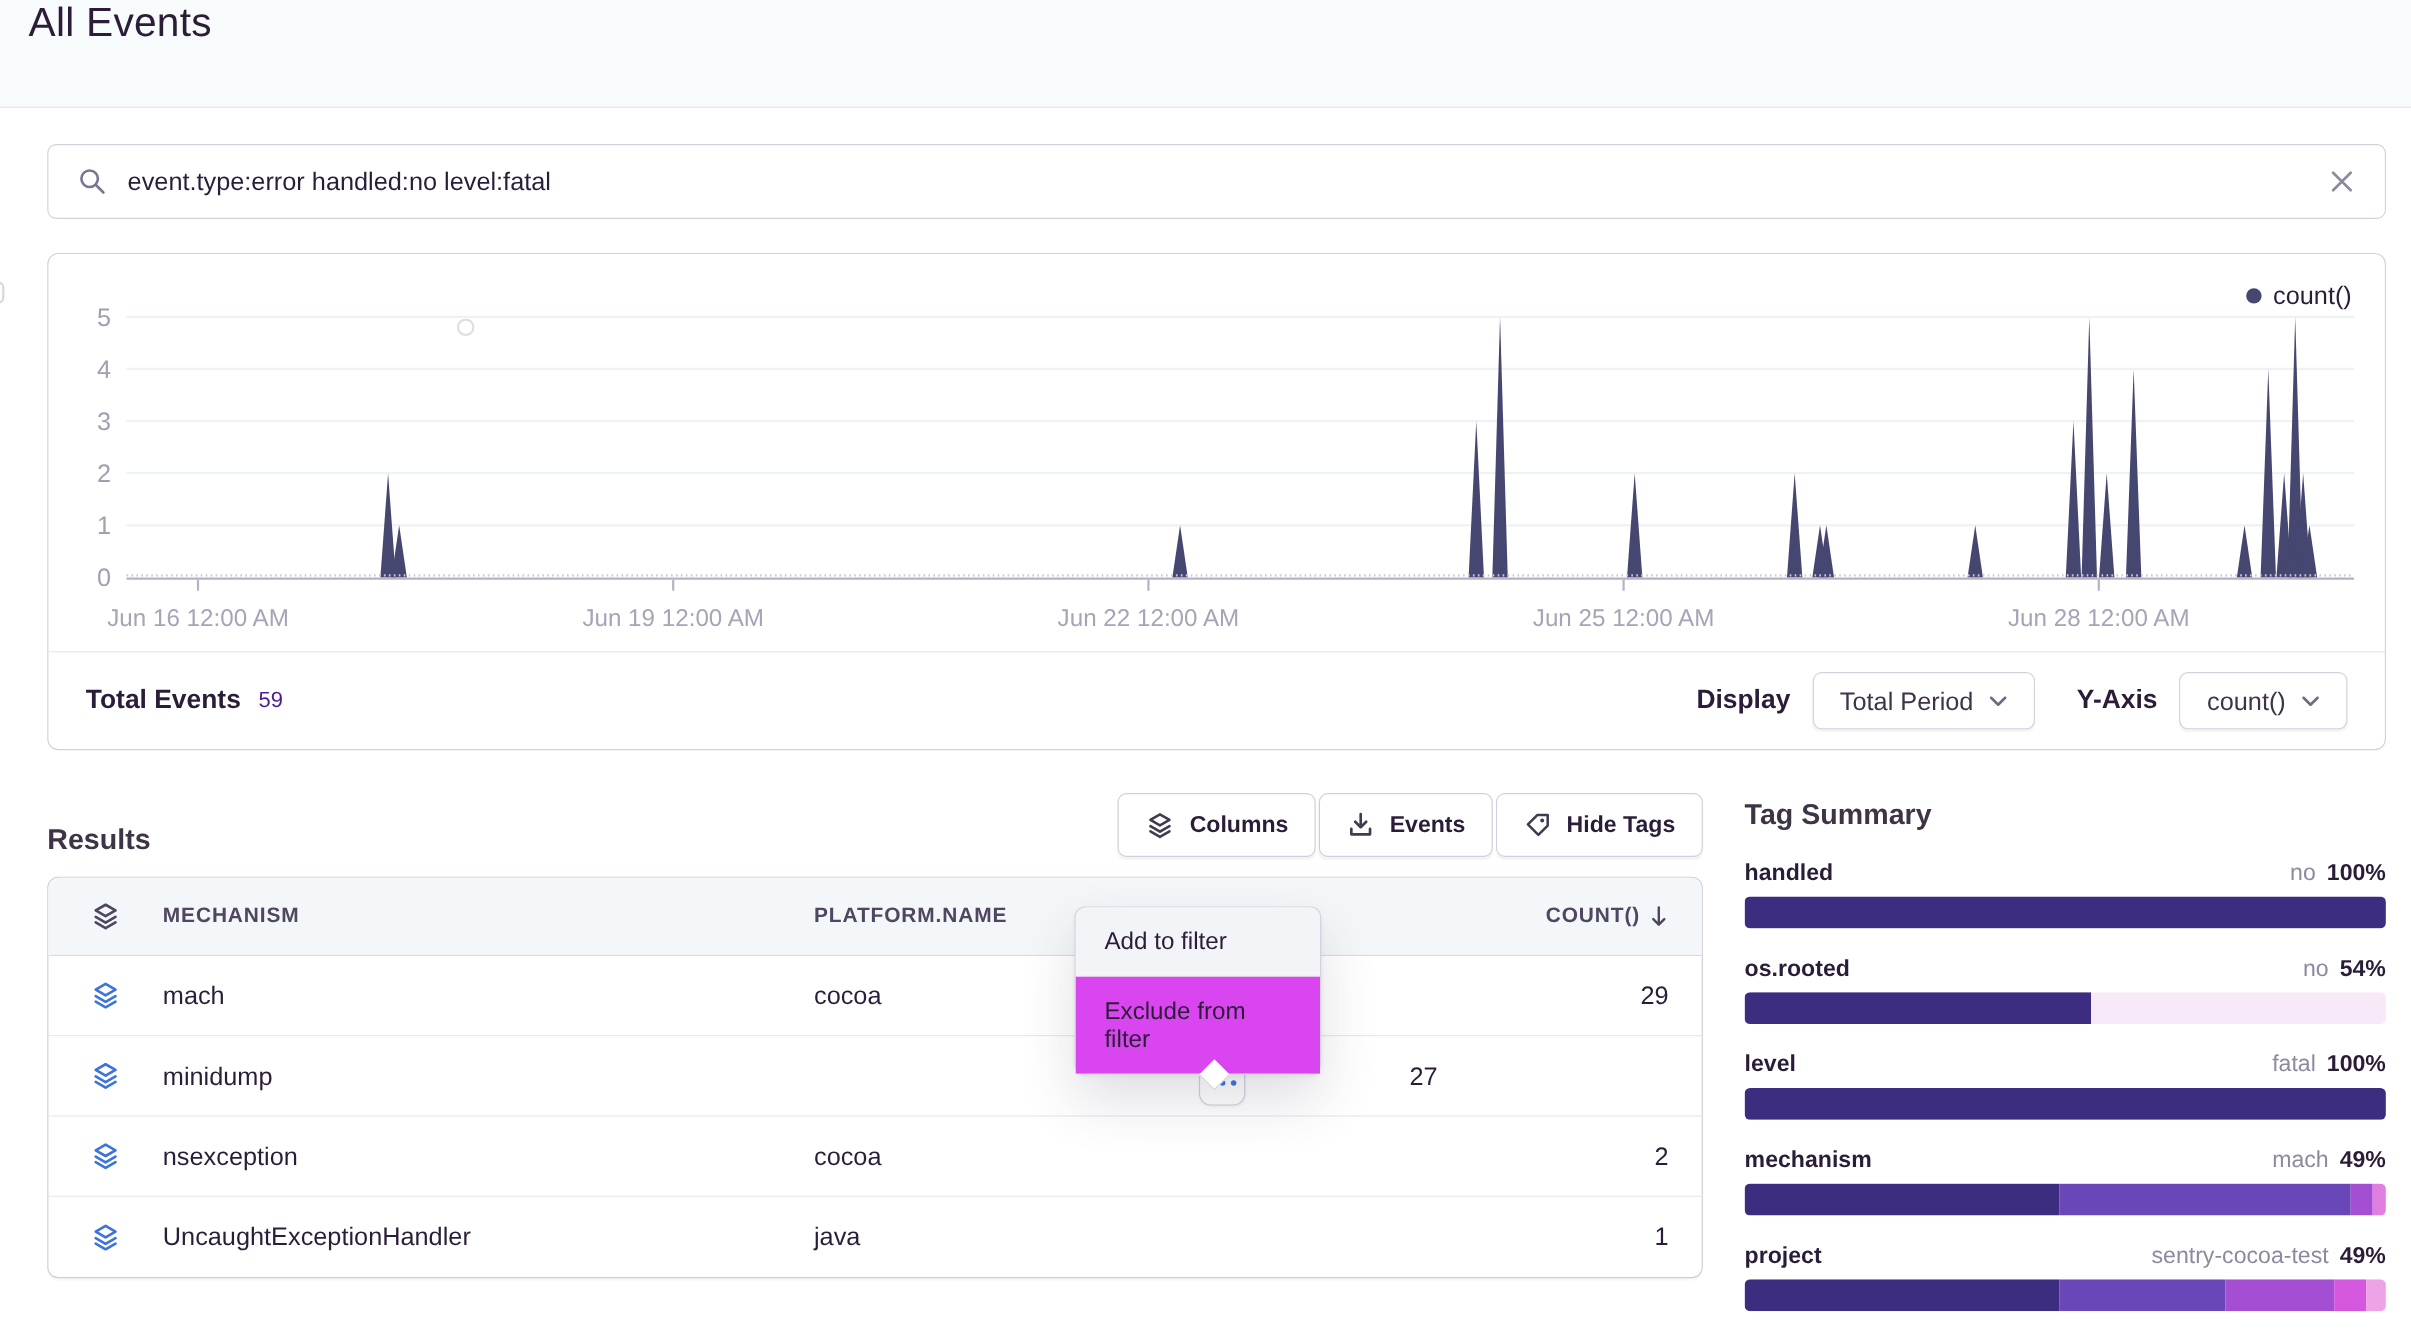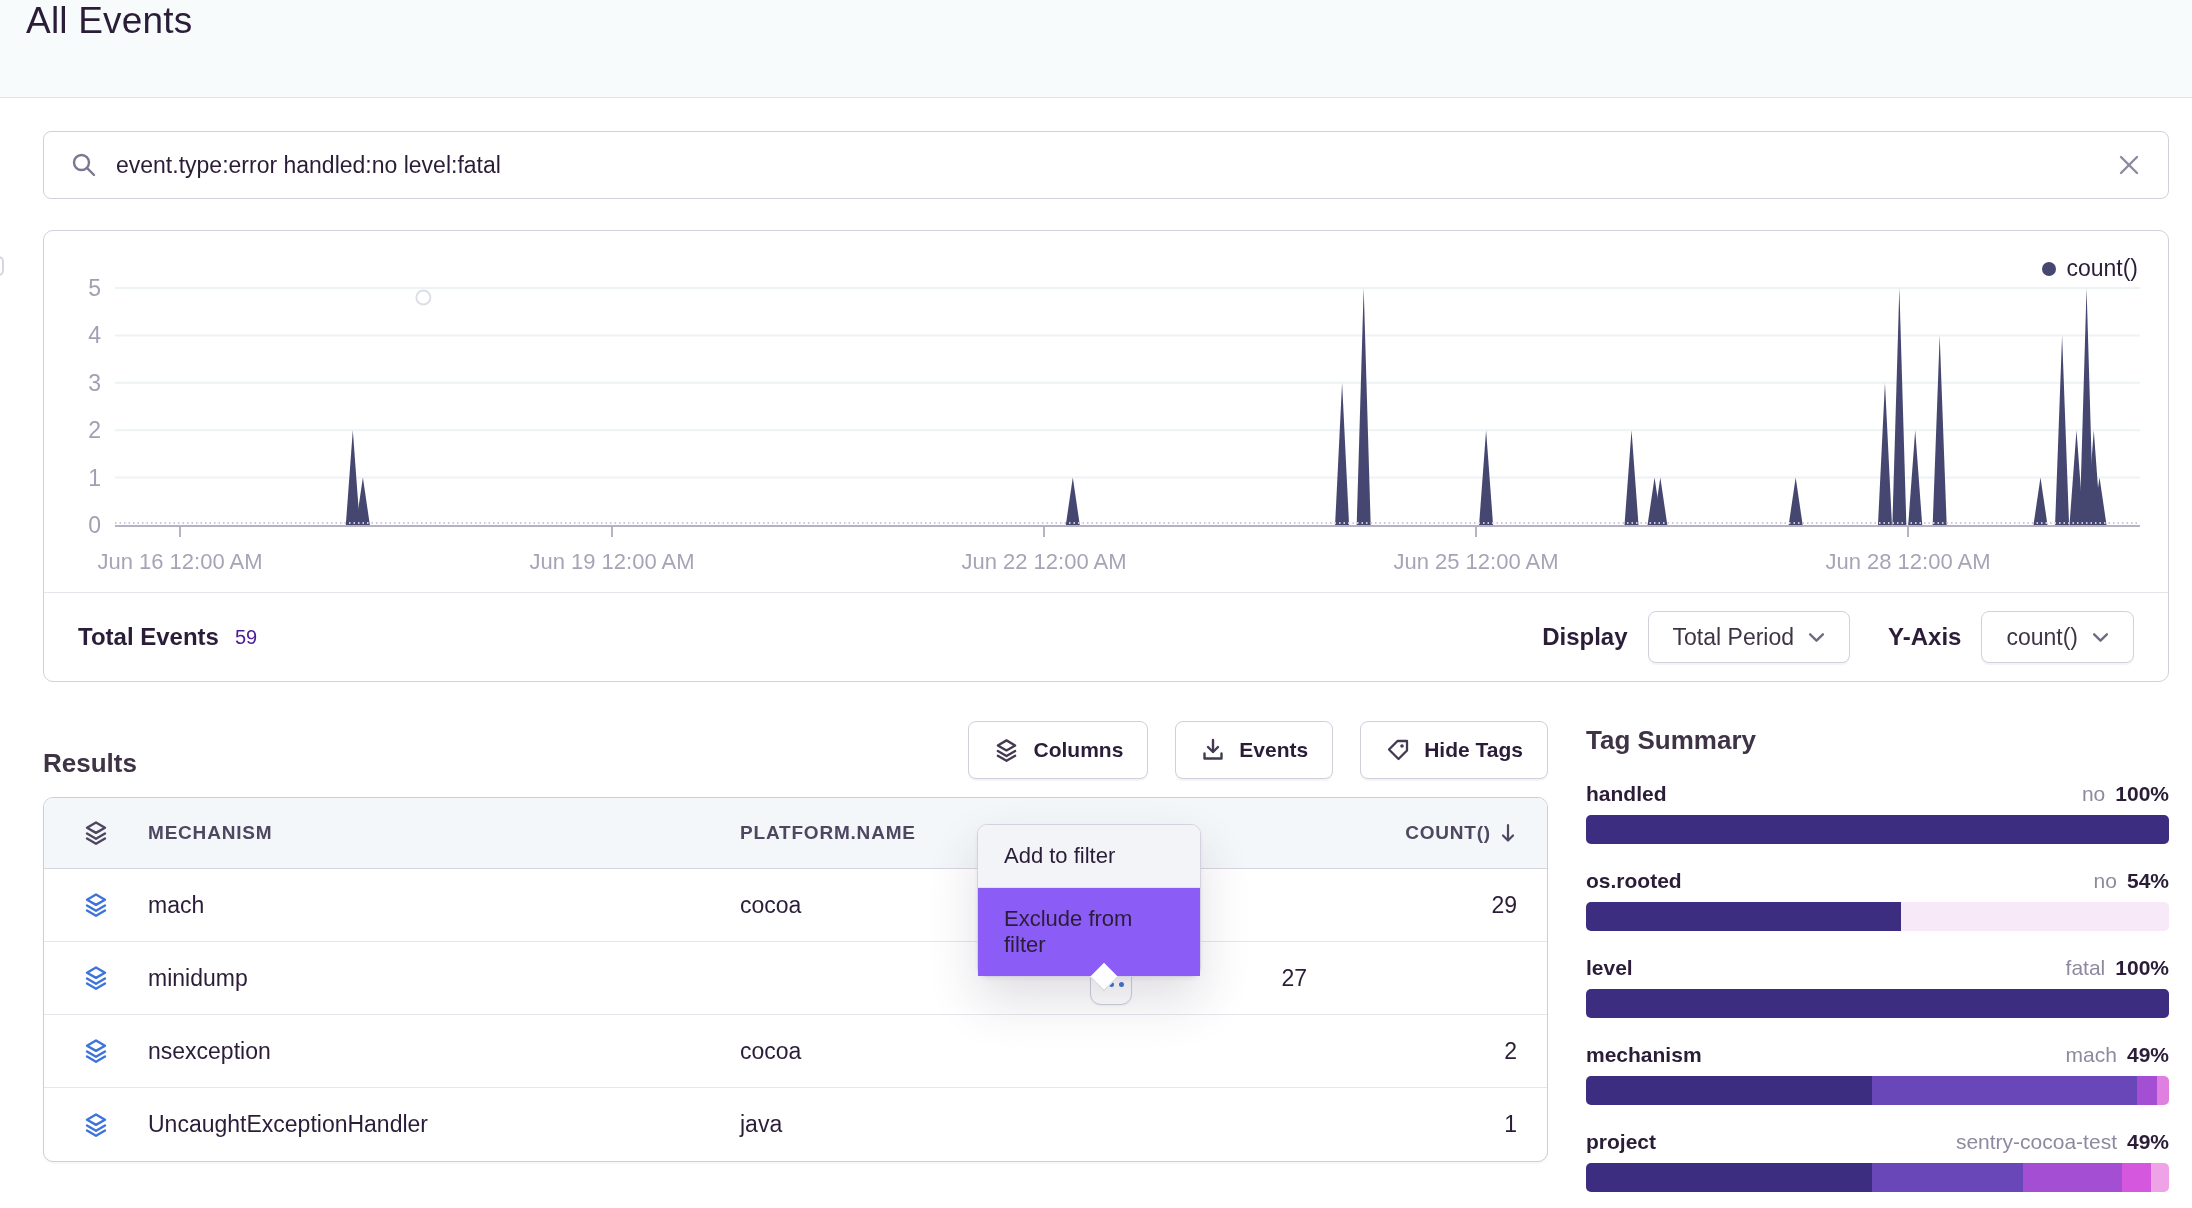--- a/index.html
+++ b/index.html
@@ -40,21 +40,21 @@
     box-shadow:0 2px 1px rgba(45,35,70,.05); cursor:pointer; font-family:"Liberation Sans", sans-serif; }
   .ml34 { margin-left:38px; }
 
   
   .lower { display:flex; gap:38px; margin-top:39px; }
   .left-col { width:1505px; }
   .right-col { flex:1; }
 
   .results-row { display:flex; align-items:flex-end; }
   .section-heading { font-size:26px; font-weight:bold; color:#3E3446; }
-  .toolbar { margin-left:auto; display:flex; gap:27px; }
+  .toolbar { margin-left:auto; display:flex; gap:3px; }
   .tool-btn { height:58px; background:#fff; border:1.5px solid #d2cedb; border-radius:8px;
     display:flex; align-items:center; gap:13px; padding:0 24px; font-size:21px; font-weight:bold;
     color:#2B1D38; box-shadow:0 2px 1px rgba(45,35,70,.05); cursor:pointer; font-family:"Liberation Sans", sans-serif; }
 
   
   .table-card { position:relative; margin-top:18px; border:1.5px solid #cfcbd9; border-radius:10px;
     background:#fff; box-shadow:0 2px 0 rgba(45,35,60,.03); }
   .t-head { display:grid; grid-template-columns:104px 592px 1fr 210px; align-items:center;
     height:71px; background:#f3f7f9; border-bottom:1.5px solid #d8d4df; border-radius:9px 9px 0 0; }
   .t-head .hcell { font-size:19px; font-weight:bold; color:#4f4660; letter-spacing:.8px; }
@@ -68,21 +68,21 @@
 
   .more-btn { position:absolute; left:1046px; top:165px; width:42px; height:42px; background:#fff;
     border:1.5px solid #cfd1dd; border-radius:11px; display:flex; align-items:center; justify-content:center;
     gap:5px; cursor:pointer; box-shadow:0 1px 2px rgba(45,35,60,.06); }
   .more-btn .dot { width:5px; height:5px; border-radius:50%; background:#3D74DB; }
 
   
   .context-menu { position:absolute; left:933px; top:26px; width:224px; background:#fff;
     border:1.5px solid #d5d1de; border-radius:10px; z-index:6;
     box-shadow:0 24px 50px rgba(60,50,80,.16), 0 2px 4px rgba(0,0,0,.05); }
-  .context-menu .item { font-size:22px; color:#2B1D38; padding:18px 26px; cursor:pointer; background:#8b5cf6; }
+  .context-menu .item { font-size:22px; color:#2B1D38; padding:18px 26px; cursor:pointer; background:#d946ef; }
   .context-menu .item.hovered { background:#f3f4f8; border-radius:9px 9px 0 0; }
   .context-menu .divider { border-top:1.5px solid #e5e2ea; }
   .context-menu .tail { position:absolute; left:116px; bottom:-11px; width:20px; height:20px; background:#fff;
     border-right:1.5px solid #d5d1de; border-bottom:1.5px solid #d5d1de; transform:rotate(45deg); }
 
   
   .tag-heading { font-size:26px; font-weight:bold; color:#3E3446; margin-top:4px; }
   .tag-list { margin-top:26px; }
   .tag-entry { margin-bottom:25px; }
   .tag-top { display:flex; justify-content:space-between; align-items:baseline; margin-bottom:9px; }

